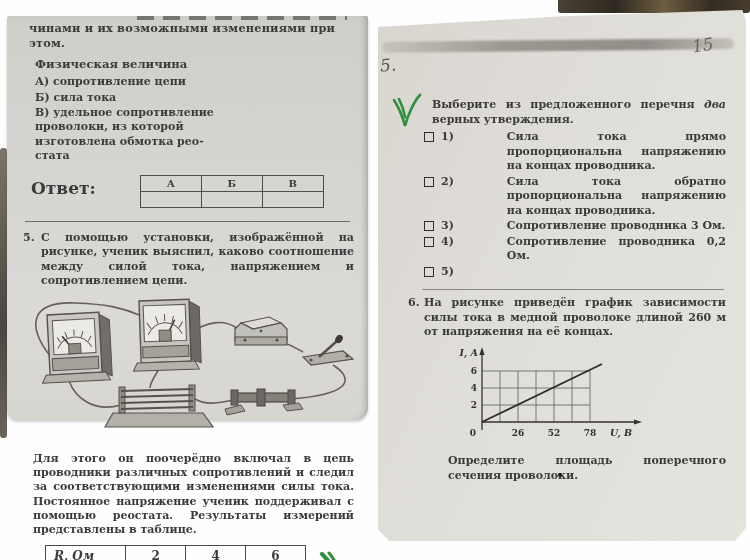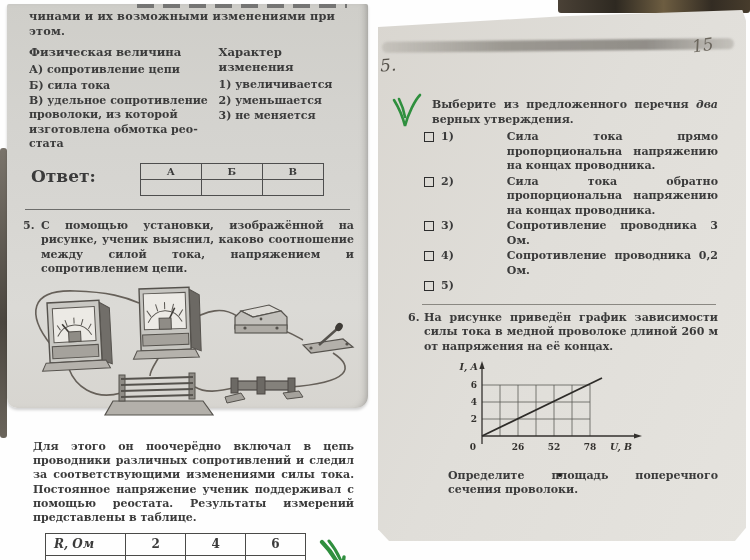--- a/index.html
+++ b/index.html
@@ -11,40 +11,40 @@
   }
   
   .desk-strip{position:absolute;top:0;right:0;width:192px;height:13px;
     background:linear-gradient(90deg,#4a4136,#2e2921 30%,#6d5d41 55%,#332c23 80%,#473c2c);
     border-radius:0 0 3px 3px;}
   .book-edge{position:absolute;left:0;top:148px;width:7px;height:290px;
     background:linear-gradient(180deg,#7a746b,#4b463f 60%,#6a645b);border-radius:3px;}
   
   .page{position:absolute;font-weight:700;}
   .page-left{
-    left:7px;top:4px;width:361px;height:404px;
+    left:7px;top:16px;width:361px;height:404px;
     background:linear-gradient(180deg,#cfcec9 0%,#d4d3cf 30%,#dbdad6 75%,#d7d5d0 100%);
     border-radius:2px 2px 12px 10px;
     box-shadow:inset -6px 0 8px -6px rgba(0,0,0,.35), 0 2px 3px rgba(0,0,0,.18);
     font-size:11px;line-height:1.3;
   }
   .page-right{
     left:378px;top:10px;width:368px;height:531px;
     background:linear-gradient(115deg,#d9d6d0 0%,#e0ded9 45%,#e5e3de 100%);
     clip-path:polygon(0% 3.2%,50% 1.2%,99% 0%,100% 2%,100% 97.5%,97% 100%,3% 100%,0% 97.8%);
     box-shadow:0 2px 3px rgba(0,0,0,.15);
     font-size:11px;line-height:1.32;
   }
   
   .cut-line{position:absolute;top:0;left:130px;width:210px;height:4px;opacity:.75;
     background:repeating-linear-gradient(90deg,#585858 0 17px,transparent 17px 26px);}
   .lp-inner{padding:5px 14px 0 22px;}
   .intro-line{font-size:11.3px;letter-spacing:.2px;}
   
-  .match{display:flex;margin-top:7px;margin-left:0;}
+  .match{display:flex;margin-top:7px;margin-left:6px;}
   .match-col1{width:196px;}
   .match-col2{width:140px;}
   .match h4{margin:0 0 3px 0;font-size:11.6px;}
   .match div.itm{margin:1px 0;}
   
   .answer-row{display:flex;align-items:flex-start;margin:11px 0 0 2px;}
   .answer-label{font-size:17px;margin-top:2px;}
   table.ans{border-collapse:collapse;margin-left:44px;}
   table.ans td{border:1.4px solid #4e4e4e;width:60px;height:15px;
     text-align:center;font-size:10px;font-weight:700;padding:0;}
@@ -65,21 +65,21 @@
   .arrow-mark{margin:4px 0 0 10px;}
   
   .smudge{position:absolute;left:4px;top:30px;width:352px;height:11px;
     background:linear-gradient(90deg,rgba(110,105,96,.18),rgba(90,86,78,.5) 35%,rgba(80,76,70,.55) 75%,rgba(110,105,96,.25));
     filter:blur(1px);transform:rotate(-.6deg);border-radius:6px;}
   .hand-score{position:absolute;right:32px;top:24px;font-style:italic;font-weight:400;
     font-size:17px;color:#6b665d;transform:rotate(-8deg);}
   .hand-num{position:absolute;left:2px;top:44px;font-style:italic;font-weight:400;
     font-size:17px;color:#57534c;transform:rotate(-4deg);}
   .check-mark{position:absolute;left:12px;top:82px;}
-  .rp-inner{padding:88px 28px 0 46px;}
+  .rp-inner{padding:88px 20px 0 46px;}
   .lead{text-align:justify;margin-left:8px;}
   .lead .em{font-style:italic;}
   .opts{margin-top:3px;}
   .opt{display:flex;align-items:flex-start;margin:1px 0;}
   .cb{width:8px;height:8px;border:1.7px solid #2e2e2e;flex:none;margin:2px 7px 0 0;background:transparent;}
   .opt .num{white-space:nowrap;margin-right:5px;}
   .opt .otext{flex:1;text-align:justify;margin-left:48px;}
   .divider2{border-top:1.2px solid #8a8882;margin:10px 2px 0 -2px;}
   .q6-row{display:flex;margin-top:6px;margin-left:-16px;}
   .q6-row .q-num{width:16px;}
@@ -98,26 +98,20 @@
   <div class="cut-line"></div>
   <div class="lp-inner">
     <div class="intro-line">чинами и их возможными изменениями при этом.</div>
 
     <div class="match">
       <div class="match-col1">
         <h4>Физическая величина</h4>
         <div class="itm">А) сопротивление цепи</div>
         <div class="itm">Б) сила тока</div>
         <div class="itm">В) удельное сопротивление проволоки, из которой изготовлена обмотка рео­стата</div>
-      </div>
-      <div class="match-col2">
-        <h4>Характер изменения</h4>
-        <div class="itm">1) увеличивается</div>
-        <div class="itm">2) уменьшается</div>
-        <div class="itm">3) не меняется</div>
       </div>
     </div>
 
     <div class="answer-row">
       <span class="answer-label">Ответ:</span>
       <table class="ans">
         <tbody>
             <tr>
           <td>А</td>
           <td>Б</td>

